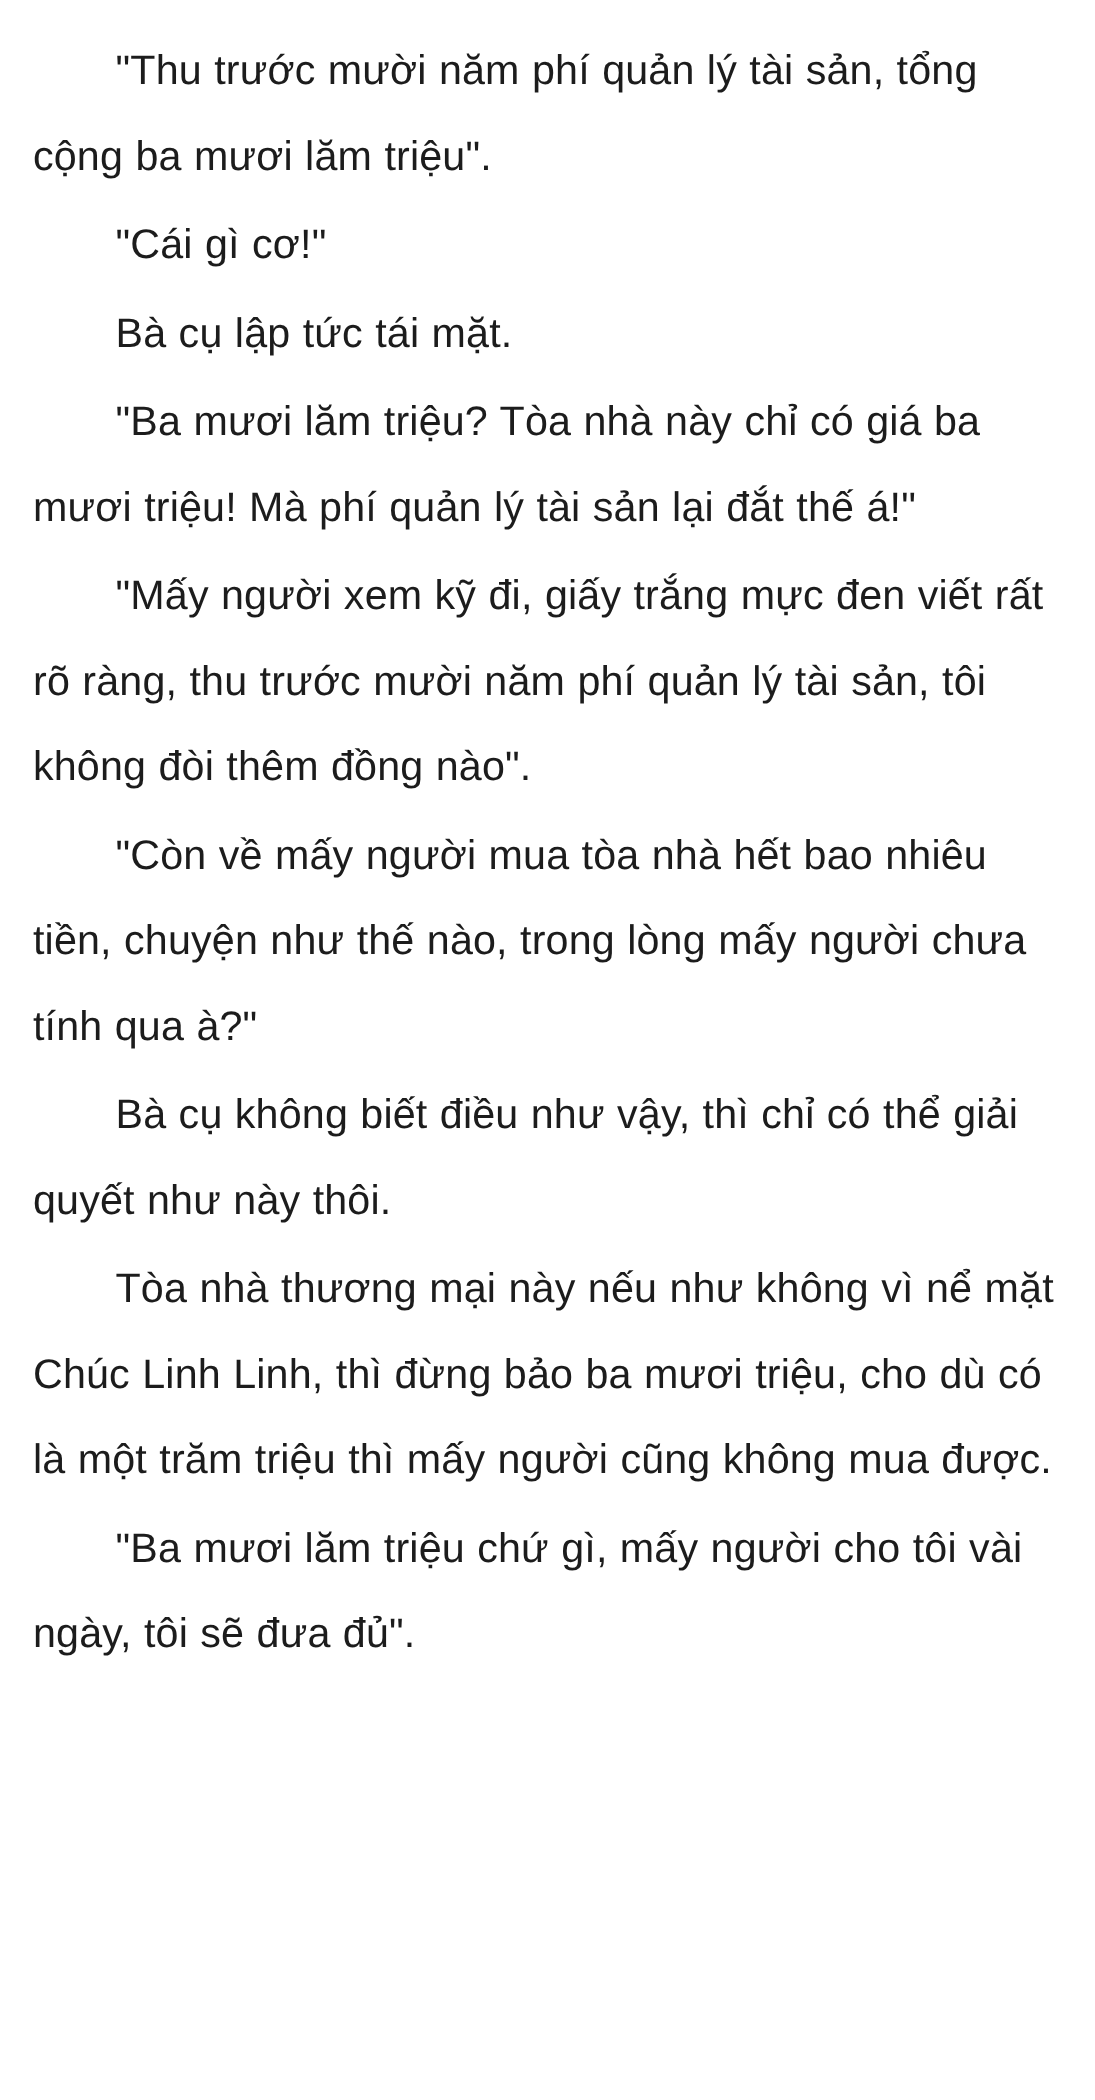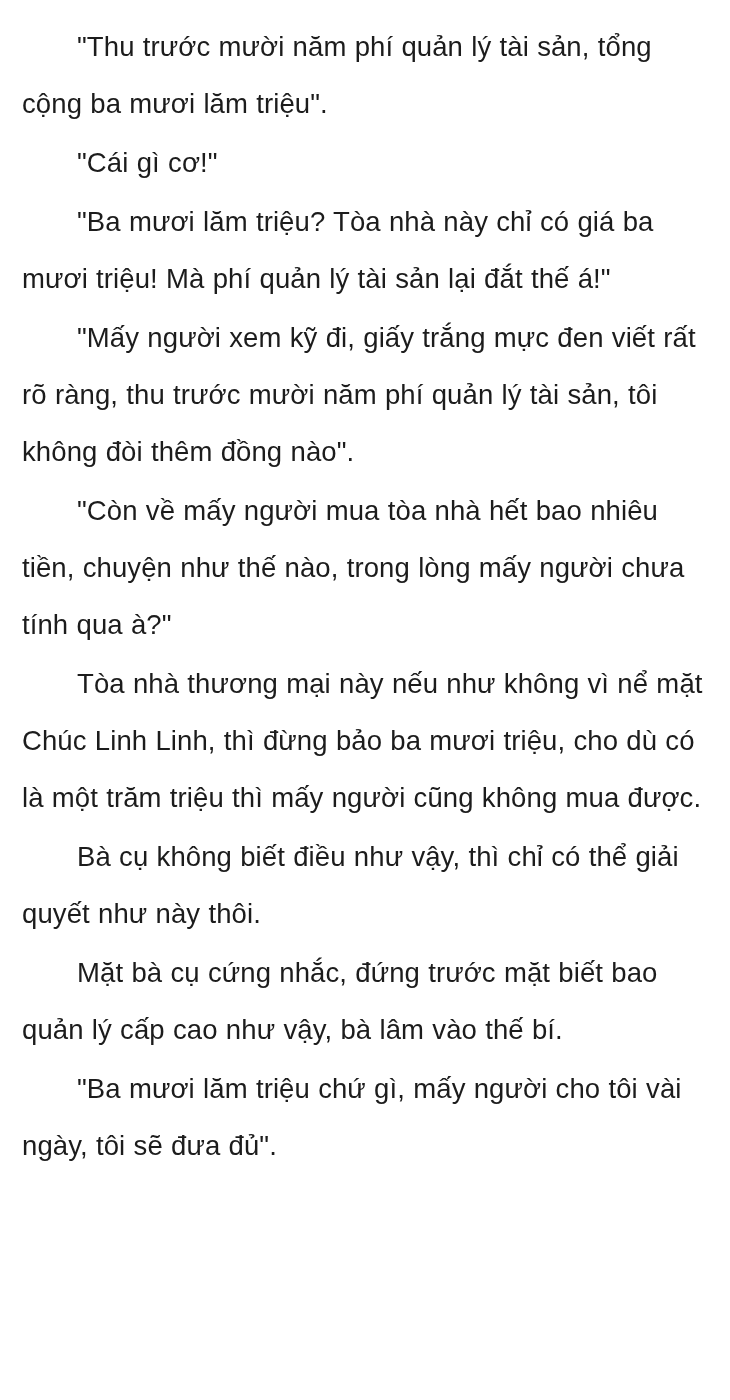--- a/index.html
+++ b/index.html
@@ -29,20 +29,20 @@
     color: #1c1c1c;
     word-spacing: 0.5px;
   }
 </style>
 </head>
 <body>
 
 <div id="reader">
   <p class="para">"Thu trước mười năm phí quản lý tài sản, tổng cộng ba mươi lăm triệu".</p>
   <p class="para">"Cái gì cơ!"</p>
+  <p class="para">Bà cụ lập tức tái mặt.</p>
   <p class="para">"Ba mươi lăm triệu? Tòa nhà này chỉ có giá ba mươi triệu! Mà phí quản lý tài sản lại đắt thế á!"</p>
   <p class="para">"Mấy người xem kỹ đi, giấy trắng mực đen viết rất rõ ràng, thu trước mười năm phí quản lý tài sản, tôi không đòi thêm đồng nào".</p>
   <p class="para">"Còn về mấy người mua tòa nhà hết bao nhiêu tiền, chuyện như thế nào, trong lòng mấy người chưa tính qua à?"</p>
+  <p class="para">Bà cụ không biết điều như vậy, thì chỉ có thể giải quyết như này thôi.</p>
   <p class="para">Tòa nhà thương mại này nếu như không vì nể mặt Chúc Linh Linh, thì đừng bảo ba mươi triệu, cho dù có là một trăm triệu thì mấy người cũng không mua được.</p>
-  <p class="para">Bà cụ không biết điều như vậy, thì chỉ có thể giải quyết như này thôi.</p>
-  <p class="para">Mặt bà cụ cứng nhắc, đứng trước mặt biết bao quản lý cấp cao như vậy, bà lâm vào thế bí.</p>
   <p class="para">"Ba mươi lăm triệu chứ gì, mấy người cho tôi vài ngày, tôi sẽ đưa đủ".</p>
 </div>
 
 </body></html>

